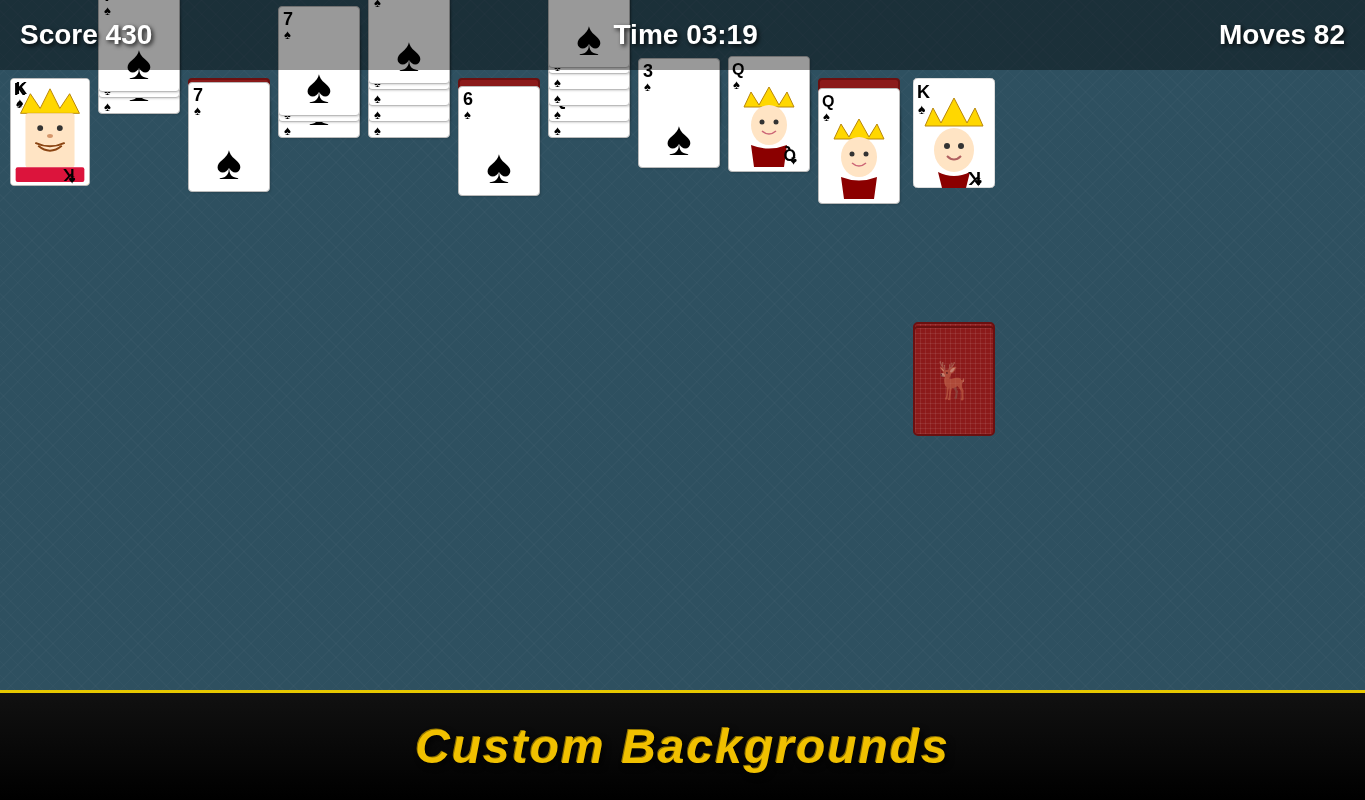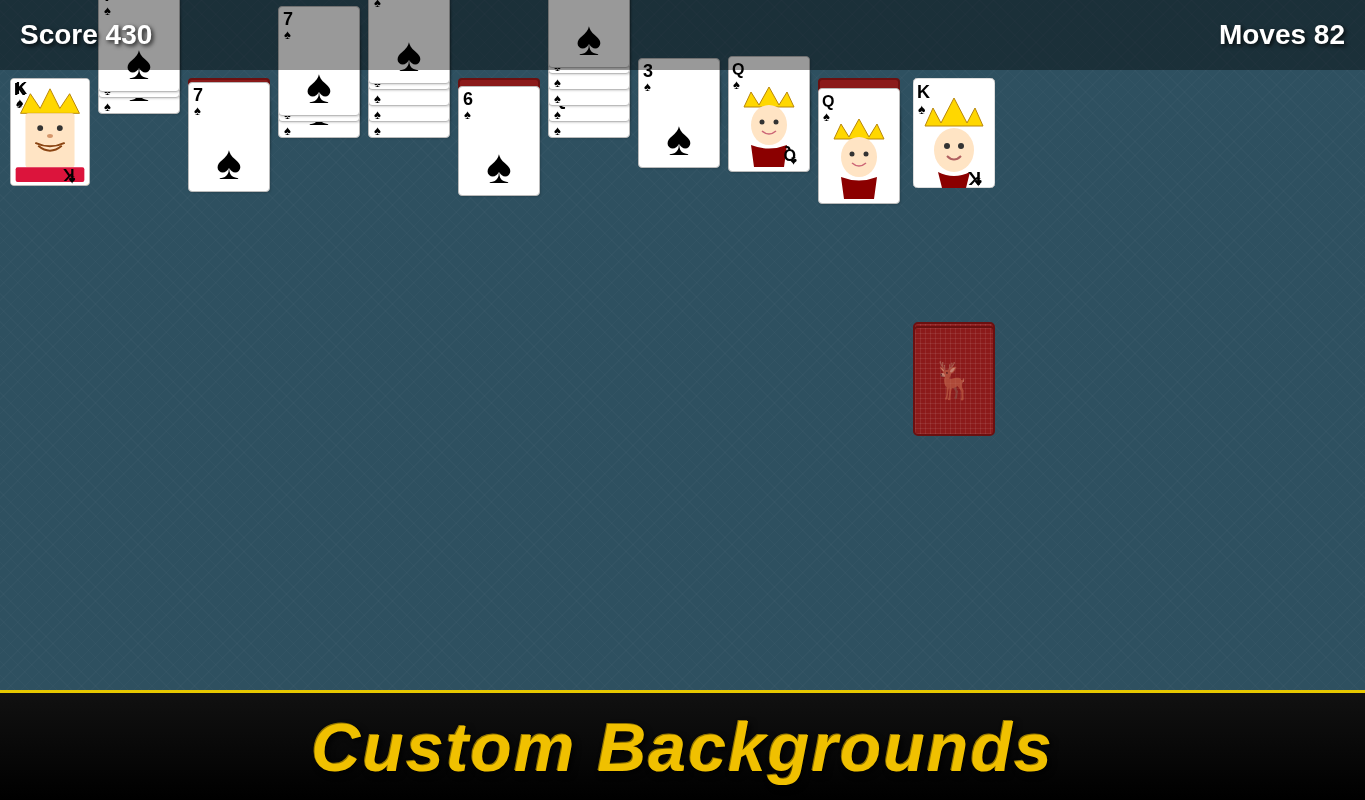--- a/index.html
+++ b/index.html
@@ -191,20 +191,21 @@
       color: black;
     }
   </style>
 </head>
 <body>
 
 <div id="game-area">
 
   <div id="header">
     <span class="header-text">Score 430</span>
+    <span class="header-text">Time 03:19</span>
     <span class="header-text">Moves 82</span>
   </div>
 
   <div id="columns">
 
     <div class="col-wrapper">
       <div class="king-art">
         <div class="king-art-inner">
           <svg width="80" height="108" viewBox="0 0 80 108">
             <rect width="80" height="108" fill="#fff" rx="4"></rect>
@@ -553,14 +554,14 @@
           <span style="font-size:36px; opacity:0.5; color: #cc8888;">🦌</span>
         </div>
       </div>
     </div>
 
   </div>
 
 </div>
 
 <div id="bottom-banner" style="position:absolute; bottom:0; left:0; width:1365px; height:110px; background: linear-gradient(to bottom, #111, #000); border-top: 3px solid #e6c800; display:flex; align-items:center; justify-content:center;">
-  <span id="banner-text" style="font-size:68px; font-weight:900; font-style:italic; color:#f0c000; text-shadow: 3px 3px 6px rgba(0,0,0,0.8), -1px -1px 0 #a08000; letter-spacing:2px;">Custom Backgrounds</span>
+  <span id="banner-text" style="font-size:48px; font-weight:900; font-style:italic; color:#f0c000; text-shadow: 3px 3px 6px rgba(0,0,0,0.8), -1px -1px 0 #a08000; letter-spacing:2px;">Custom Backgrounds</span>
 </div>
 
 </body></html>

